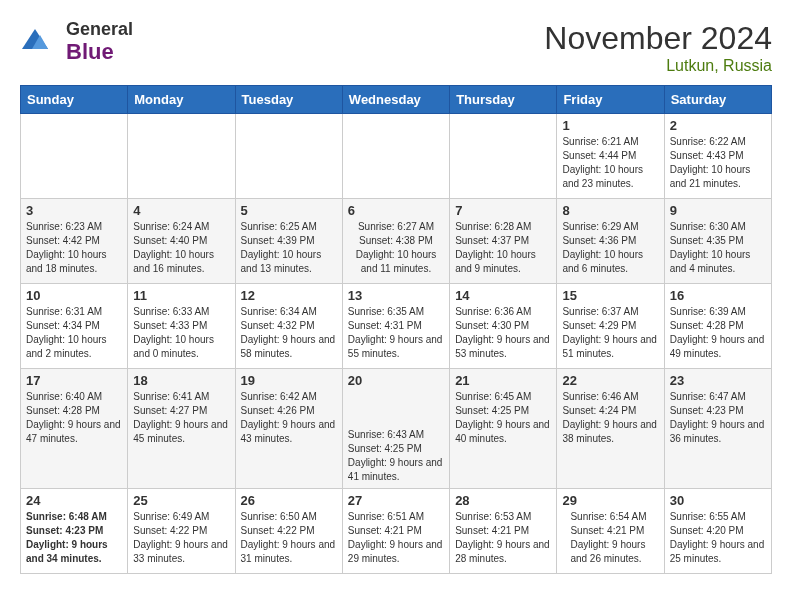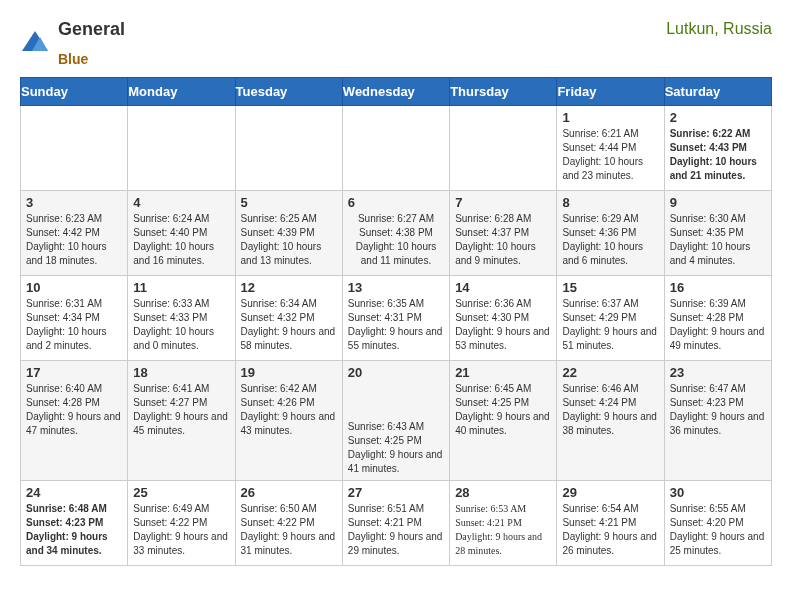--- a/index.html
+++ b/index.html
@@ -12,37 +12,36 @@
     }
     .header {
       display: flex;
       justify-content: space-between;
       align-items: flex-start;
       margin-bottom: 10px;
     }
     .logo {
       display: flex;
       align-items: center;
-      gap: 8px;
+      gap: 16px;
     }
     .logo-text {
       display: flex;
       flex-direction: column;
       line-height: 1.1;
     }
     .logo-general {
       font-size: 18px;
       font-weight: bold;
       color: #333;
     }
     .logo-blue {
-      font-size: 14px;
+      font-size: 22px;
       font-weight: bold;
-      color: #a16207;
-      margin-top: 12px;
+      color: #701a75;
     }
     .logo-icon {
       width: 30px;
       height: 30px;
     }
     .title-block {
       text-align: right;
     }
     .month-title {
       font-size: 32px;
@@ -55,21 +54,21 @@
     }
     .calendar {
       width: 100%;
       border-collapse: collapse;
       border: 1px solid #ccc;
     }
     .calendar th {
       background: #2a6ebb;
       color: #fff;
       text-align: left;
-      padding: 6px 0;
+      padding: 6px 6px;
       font-size: 13px;
       border: 1px solid #1e55a0;
     }
     .calendar td {
       vertical-align: top;
       padding: 4px 5px;
       border: 1px solid #ccc;
       width: 14.28%;
       min-height: 80px;
       height: 85px;
@@ -101,20 +100,21 @@
     <svg class="logo-icon" viewBox="0 0 30 30" xmlns="http://www.w3.org/2000/svg">
       <polygon points="15,2 28,22 2,22" fill="#2a6ebb"></polygon>
       <polygon points="20,8 28,22 12,22" fill="#5599dd"></polygon>
     </svg>
     <div class="logo-text">
       <span class="logo-general">General</span>
       <span class="logo-blue">Blue</span>
     </div>
   </div>
   <div class="title-block">
+    <div class="month-title">November 2024</div>
     <div class="location-title">Lutkun, Russia</div>
   </div>
 </div>
 
 <table class="calendar">
   <thead>
     <tr>
     <th>Sunday</th>
         <th>Monday</th>
         <th>Tuesday</th>
@@ -132,21 +132,21 @@
         <td class="empty-cell"></td>
         <td class="empty-cell"></td>
         <td>
           <div class="day-number">1</div>
           <div class="day-info" style="white-space: pre-line;">Sunrise: 6:21 AM
 Sunset: 4:44 PM
 Daylight: 10 hours and 23 minutes.</div>
         </td>
         <td>
           <div class="day-number">2</div>
-          <div class="day-info" style="white-space: pre-line; font-weight: bold;">Sunrise: 6:22 AM
+          <div class="day-info" style="white-space: pre-line;">Sunrise: 6:22 AM
 Sunset: 4:43 PM
 Daylight: 10 hours and 21 minutes.</div>
         </td>
       </tr>
       <tr>
         <td>
           <div class="day-number">3</div>
           <div class="day-info" style="white-space: pre-line;">Sunrise: 6:23 AM
 Sunset: 4:42 PM
 Daylight: 10 hours and 18 minutes.</div>
@@ -296,27 +296,27 @@
 Daylight: 9 hours and 31 minutes.</div>
         </td>
         <td>
           <div class="day-number">27</div>
           <div class="day-info" style="white-space: pre-line;">Sunrise: 6:51 AM
 Sunset: 4:21 PM
 Daylight: 9 hours and 29 minutes.</div>
         </td>
         <td>
           <div class="day-number">28</div>
-          <div class="day-info" style="white-space: pre-line; font-family: Liberation Serif, serif;">Sunrise: 6:53 AM
+          <div class="day-info" style="white-space: pre-line;">Sunrise: 6:53 AM
 Sunset: 4:21 PM
 Daylight: 9 hours and 28 minutes.</div>
         </td>
         <td>
           <div class="day-number">29</div>
-          <div class="day-info" style="white-space: pre-line;">Sunrise: 6:54 AM
+          <div class="day-info" style="white-space: pre-line; margin-left: 8px;">Sunrise: 6:54 AM
 Sunset: 4:21 PM
 Daylight: 9 hours and 26 minutes.</div>
         </td>
         <td>
           <div class="day-number">30</div>
           <div class="day-info" style="white-space: pre-line;">Sunrise: 6:55 AM
 Sunset: 4:20 PM
 Daylight: 9 hours and 25 minutes.</div>
         </td>
       </tr>

